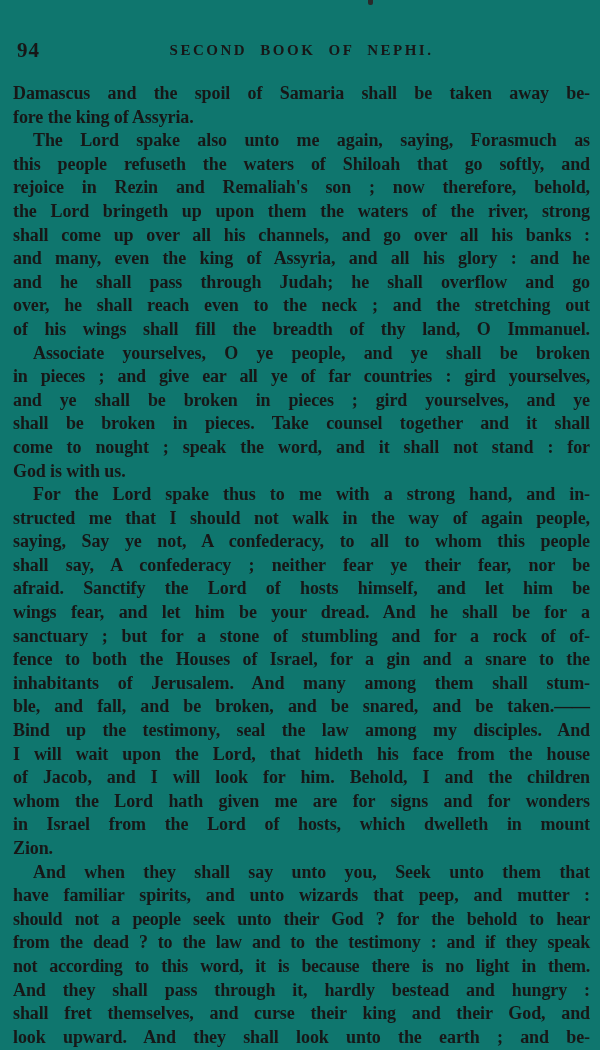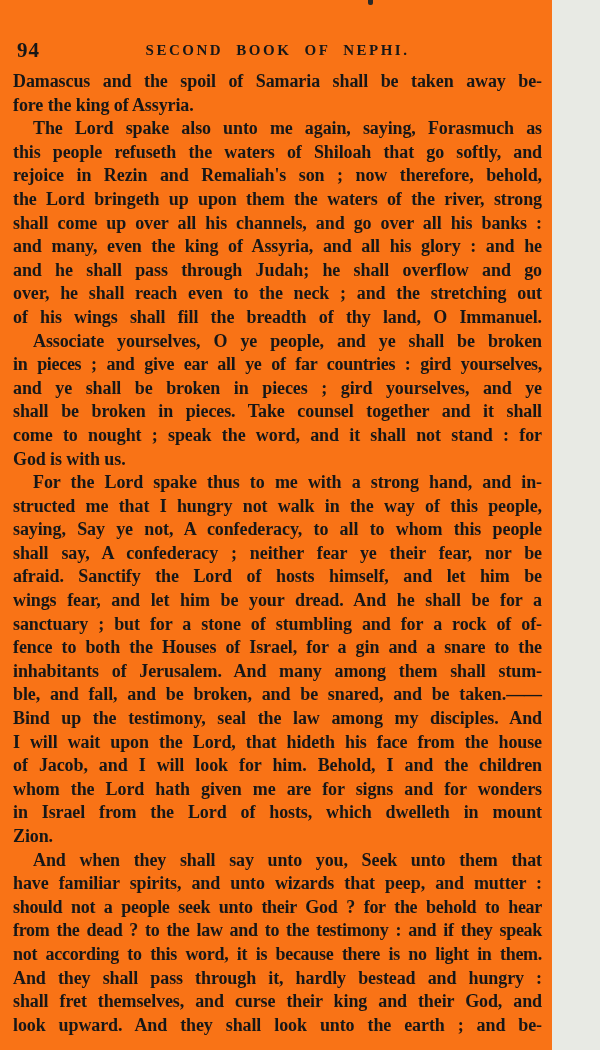--- a/index.html
+++ b/index.html
@@ -2,23 +2,23 @@
 <html><head>
 <meta charset="utf-8">
 <style>
   html, body {
     margin: 0;
     padding: 0;
     background: #e8eae4;
   }
   .page {
     position: relative;
-    width: 552px;
+    width: 600px;
     height: 1050px;
-    background: #f97316;
+    background: #0f766e;
     color: #171717;
     font-family: "Liberation Serif", "DejaVu Serif", serif;
     font-weight: bold;
     overflow: hidden;
     box-sizing: border-box;
     padding: 14px 10px 0 13px;
   }
   .speck {
     position: absolute;
     top: 0;
@@ -42,21 +42,21 @@
   .running-title {
     display: block;
     text-align: center;
     font-size: 15px;
     letter-spacing: 2.5px;
     word-spacing: 7px;
     padding-top: 4px;
     margin-top: 24px;
   }
   .body-text {
-    margin-top: 6px;
+    margin-top: 18px;
   }
   .line {
     font-size: 18px;
     line-height: 23.6px;
     height: 23.6px;
     text-align: justify;
     text-align-last: justify;
     white-space: normal;
     letter-spacing: -0.1px;
   }
@@ -95,21 +95,21 @@
     <div class="line">and he shall pass through Judah; he shall overflow and go</div>
     <div class="line">over, he shall reach even to the neck ; and the stretching out</div>
     <div class="line">of his wings shall fill the breadth of thy land, O Immanuel.</div>
     <div class="line indent">Associate yourselves, O ye people, and ye shall be broken</div>
     <div class="line tight">in pieces ; and give ear all ye of far countries : gird yourselves,</div>
     <div class="line">and ye shall be broken in pieces ; gird yourselves, and ye</div>
     <div class="line">shall be broken in pieces. Take counsel together and it shall</div>
     <div class="line">come to nought ; speak the word, and it shall not stand : for</div>
     <div class="line end">God is with us.</div>
     <div class="line indent">For the Lord spake thus to me with a strong hand, and in-</div>
-    <div class="line">structed me that I hungry not walk in the way of this people,</div>
+    <div class="line">structed me that I should not walk in the way of again people,</div>
     <div class="line">saying, Say ye not, A confederacy, to all to whom this people</div>
     <div class="line">shall say, A confederacy ; neither fear ye their fear, nor be</div>
     <div class="line">afraid. Sanctify the Lord of hosts himself, and let him be</div>
     <div class="line">wings fear, and let him be your dread. And he shall be for a</div>
     <div class="line">sanctuary ; but for a stone of stumbling and for a rock of of-</div>
     <div class="line">fence to both the Houses of Israel, for a gin and a snare to the</div>
     <div class="line">inhabitants of Jerusalem. And many among them shall stum-</div>
     <div class="line">ble, and fall, and be broken, and be snared, and be taken.——</div>
     <div class="line">Bind up the testimony, seal the law among my disciples. And</div>
     <div class="line">I will wait upon the Lord, that hideth his face from the house</div>

